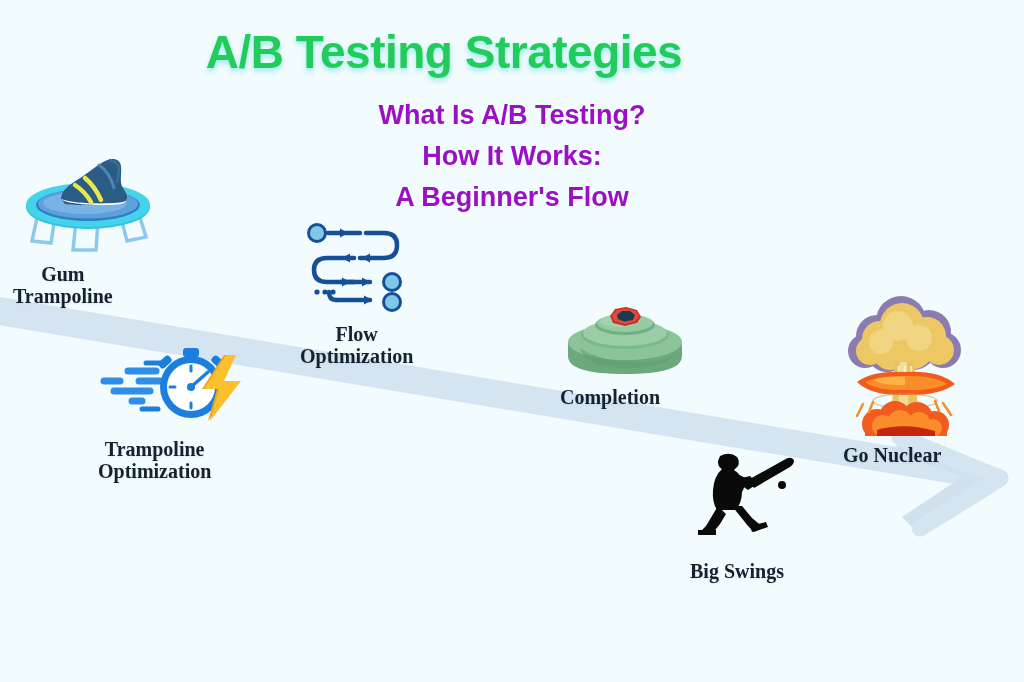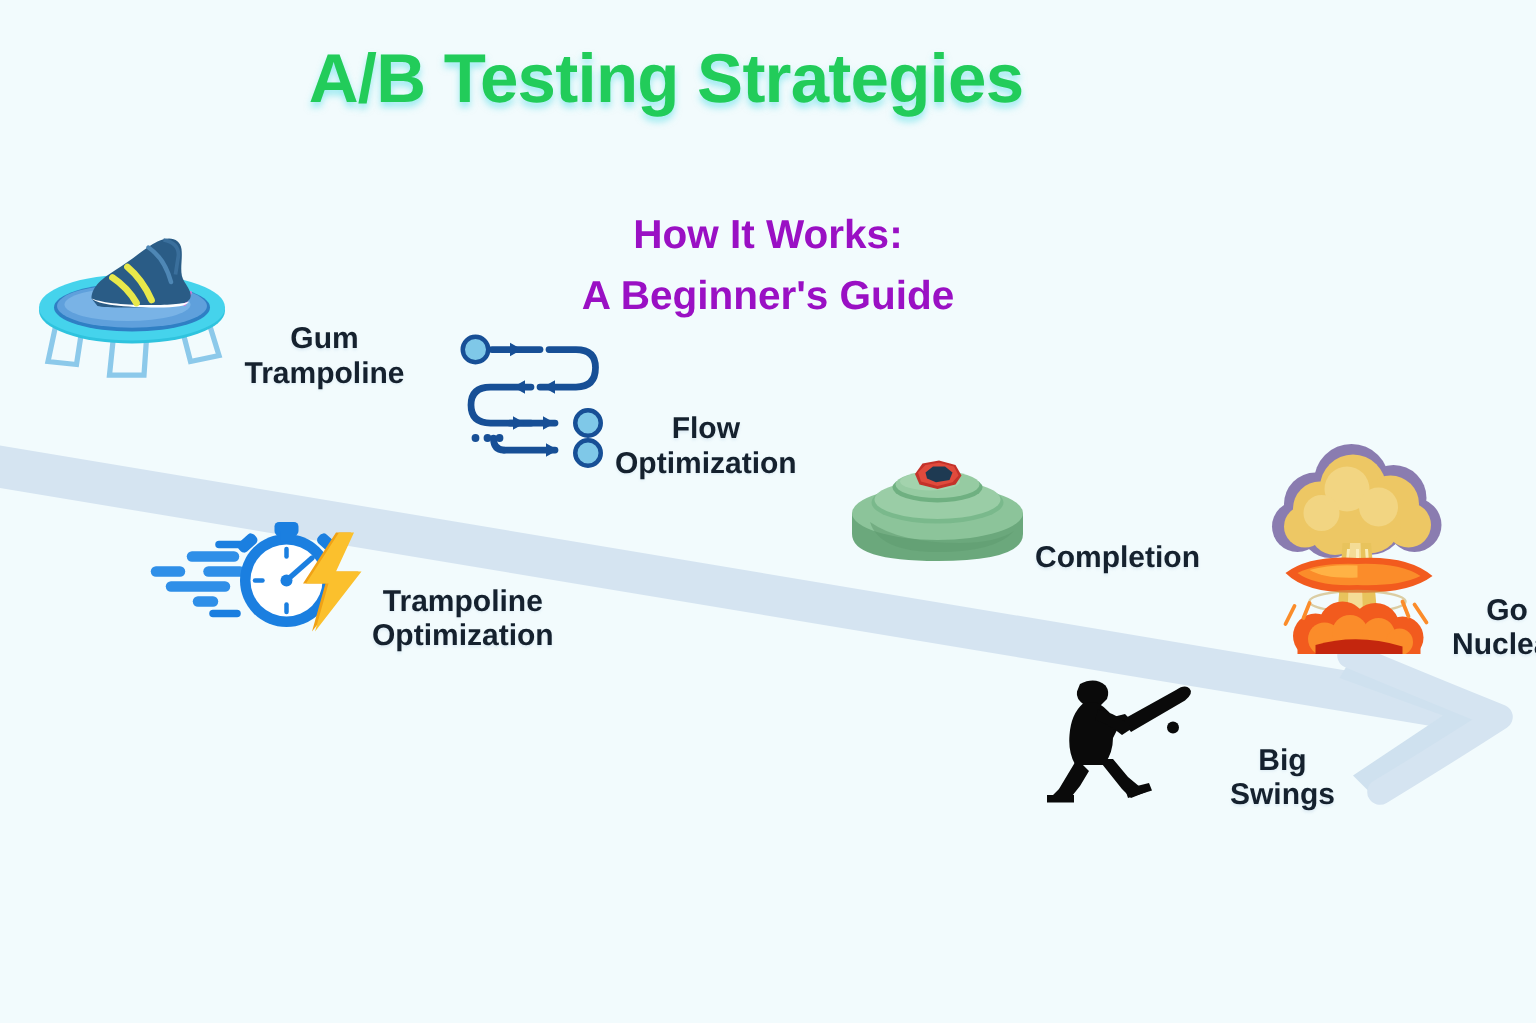--- a/index.html
+++ b/index.html
@@ -57,22 +57,23 @@
     top: 0;
     width: 1024px;
     height: 682px;
     pointer-events: none;
   }
 
   
   .node {
     position: absolute;
     display: flex;
-    flex-direction: row;
-    align-items: flex-end;
+    flex-direction: column;
+    align-items: flex-start;
+    font-family: Liberation Serif, serif;
   }
   .node .art {
     position: relative;
   }
   .node .label {
     margin-top: 4px;
     font-size: 20px;
     font-weight: bold;
     color: #15212e;
     text-align: center;
@@ -80,31 +81,32 @@
     white-space: pre-line;
     text-shadow: 0 1px 2px rgba(120,160,200,0.18);
   }
 
   
   #node-gum          { left: 13px;  top: 155px; width: 200px; }
   #node-completion   { left: 98px;  top: 345px; width: 205px; }
   #node-flow         { left: 300px; top: 220px; width: 178px; }
   #node-rocks        { left: 378px; top: 385px; width: 160px; }
   #node-mine         { left: 560px; top: 300px; width: 200px; }
-  #node-swings       { left: 690px; top: 448px; width: 180px; }
+  #node-swings       { left: 690px; top: 448px; width: 180px; gap: 16px; }
   #node-nuclear      { left: 843px; top: 296px; width: 172px; }
 </style>
 </head>
 <body>
 
 <div id="infographic">
 
   <div class="title">A/B Testing Strategies</div>
+  <div class="subtitle sub1">What Is A/B Testing?</div>
   <div class="subtitle sub2">How It Works:</div>
-  <div class="subtitle sub3">A Beginner's Guide</div>
+  <div class="subtitle sub3">A Beginner's Flow</div>
 
   <svg class="arrow-layer" viewBox="0 0 1024 682">
     <path d="M -6 296 L 975 460 L 972 487 L -8 324 Z" fill="#d5e4f1"></path>
     <path d="M 905 432 L 1006 477 L 918 533 L 902 517 L 962 477 L 893 452 Z" fill="#cfe1ef"></path>
     <path d="M 900 437 Q 960 462 1000 478 Q 958 505 920 528" fill="none" stroke="#d5e4f1" stroke-width="17" stroke-linecap="round" stroke-linejoin="round"></path>
   </svg>
 
   <div class="node" id="node-gum">
     <div class="art">
       <svg width="150" height="100" viewBox="0 0 150 100">

